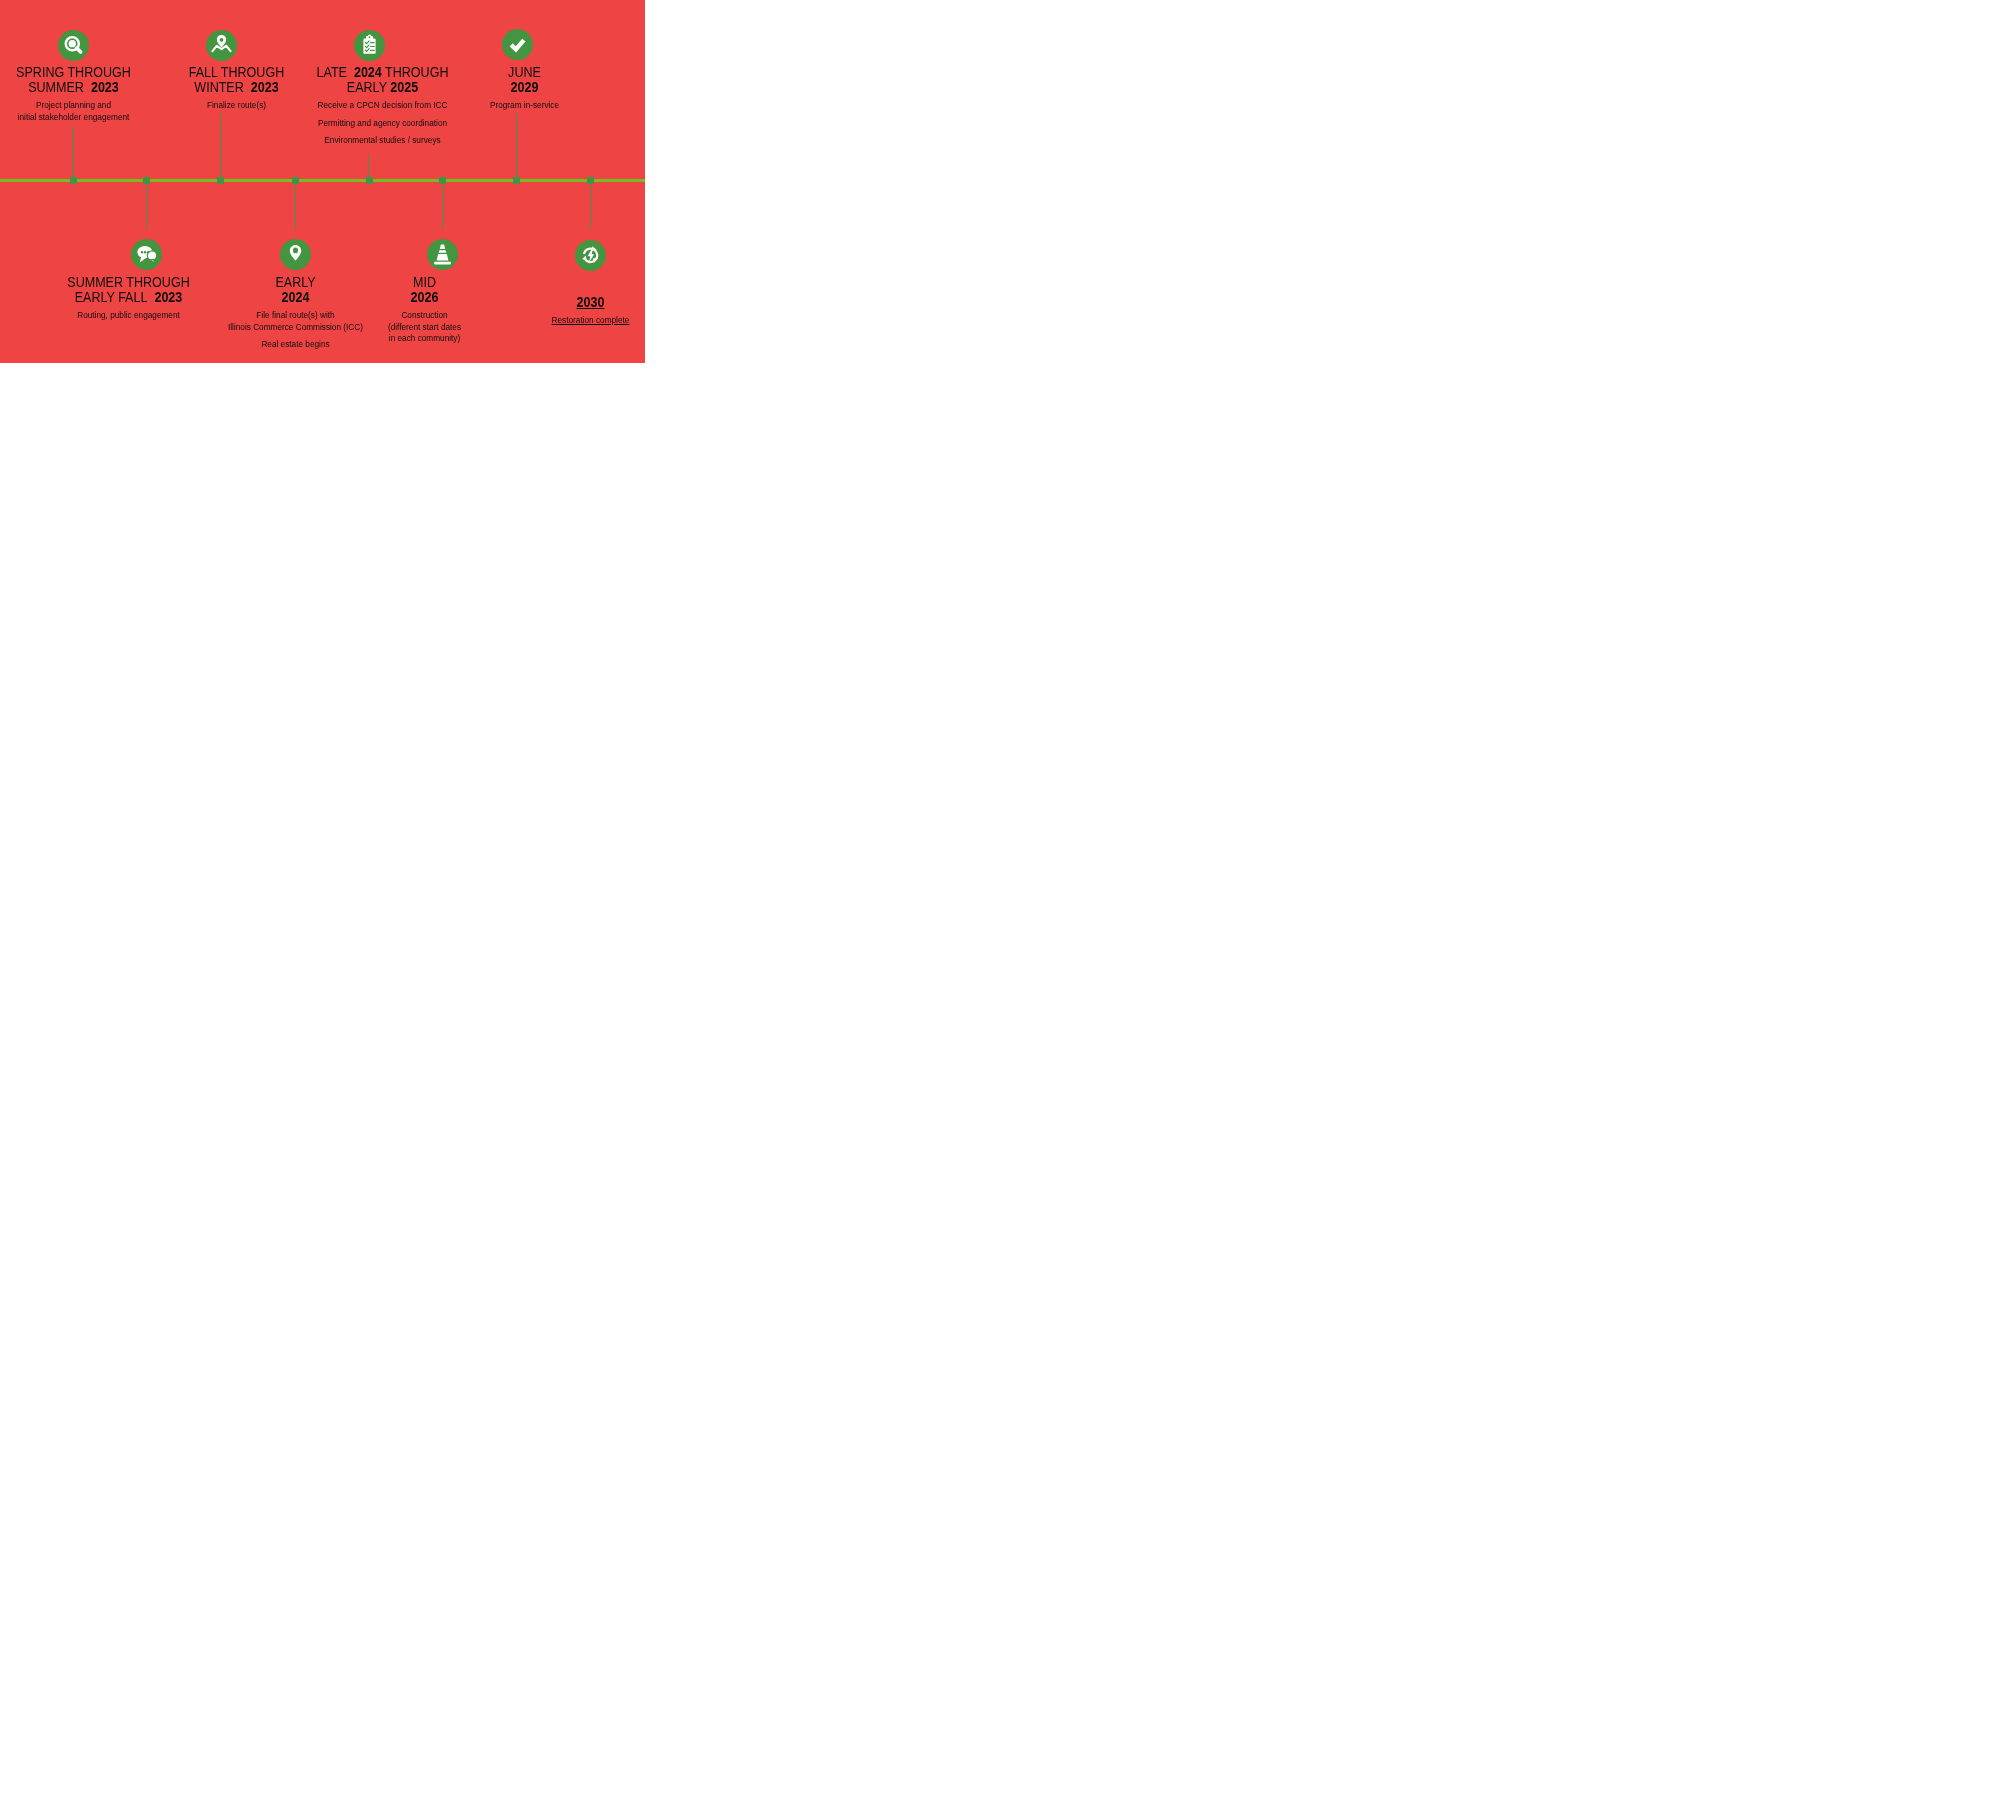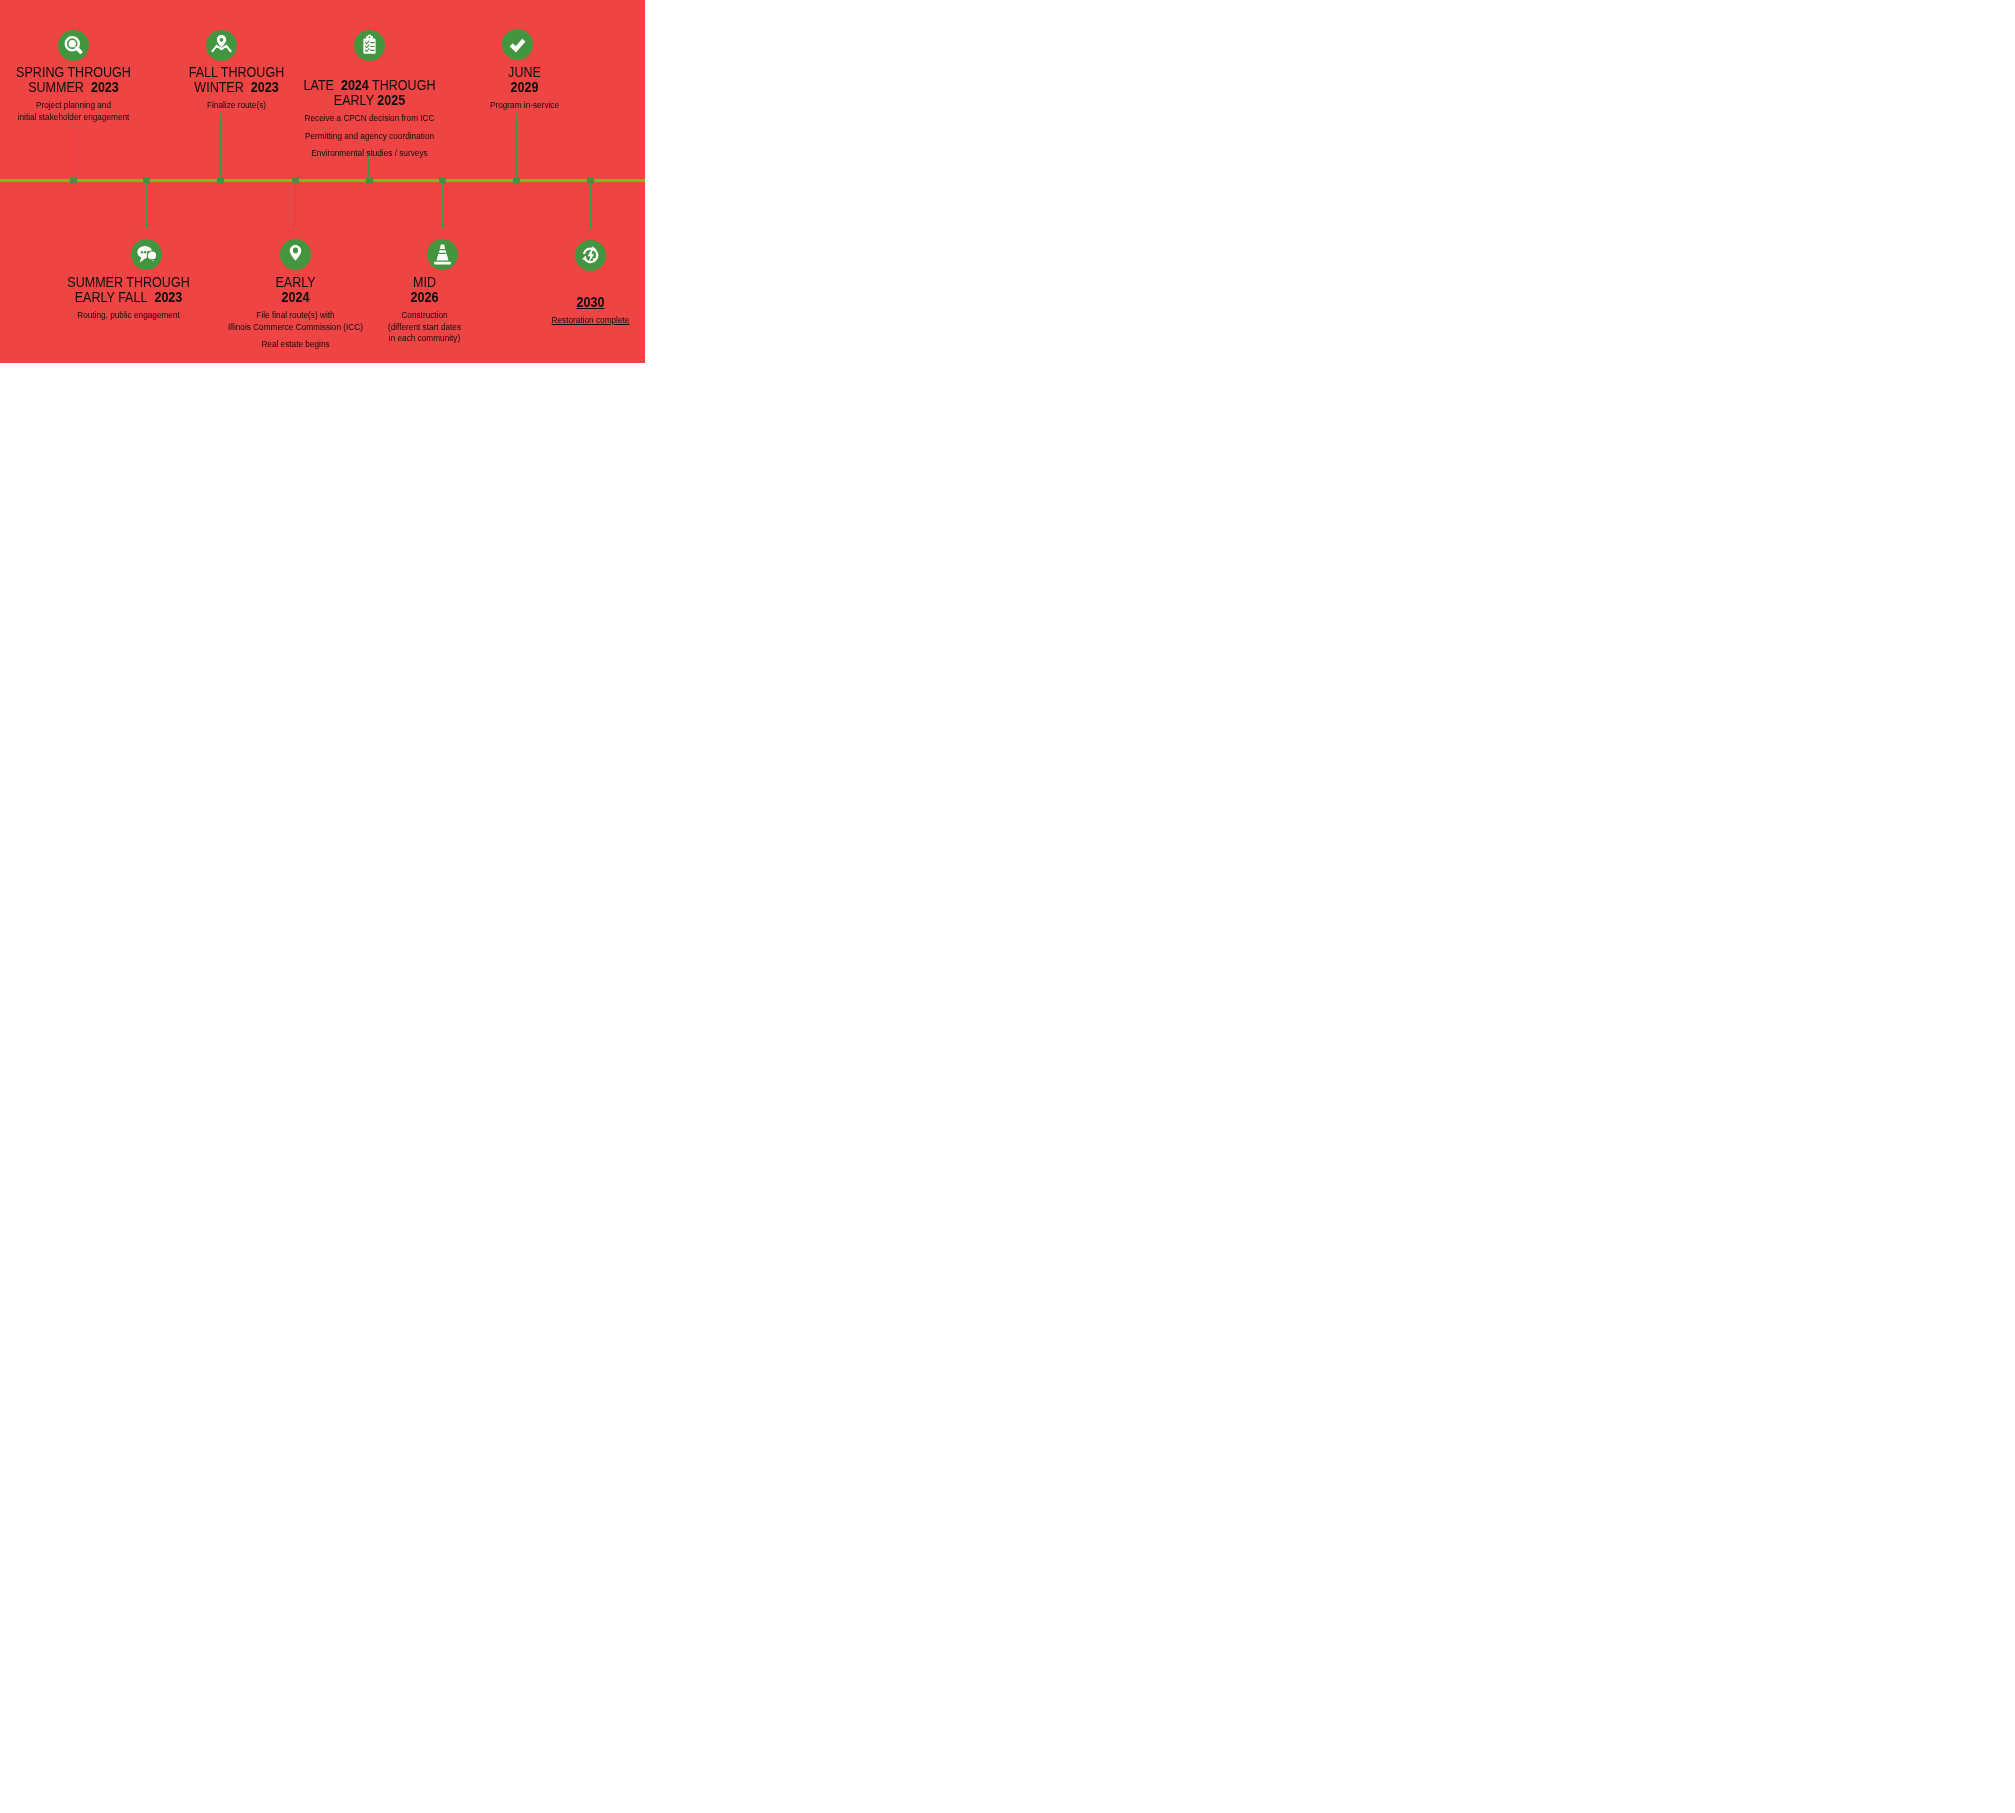--- a/index.html
+++ b/index.html
@@ -140,21 +140,21 @@
             <g fill="none" stroke="currentColor" stroke-width="2.8" stroke-linecap="round" stroke-linejoin="round">
               <path d="M28 30.5 L31.2 33.7 L37 26.9"></path>
               <path d="M28 40 L31.2 43.2 L37 36.4"></path>
               <path d="M28 49.5 L31.2 52.7 L37 45.9"></path>
               <path d="M40.5 31 H49.5"></path>
               <path d="M40.5 40.5 H49.5"></path>
               <path d="M40.5 50 H49.5"></path>
             </g>
           </svg>
         </div>
-        <div class="textcol" style="left: 285px; top: 64px; color: rgb(14, 14, 14); margin-top: 13px;">
+        <div class="textcol" style="left: 298px; top: 64px; color: rgb(14, 14, 14);">
           <div class="title-block">
             <div class="title-line"><span>LATE&nbsp; </span><span class="yr">2024</span><span> THROUGH</span></div>
             <div class="title-line"><span>EARLY </span><span class="yr">2025</span></div>
           </div>
           <div class="desc">
             <div class="desc-block">
               <div class="desc-line">Receive a CPCN decision from ICC</div>
             </div>
             <div class="desc-block">
               <div class="desc-line">Permitting and agency coordination</div>

